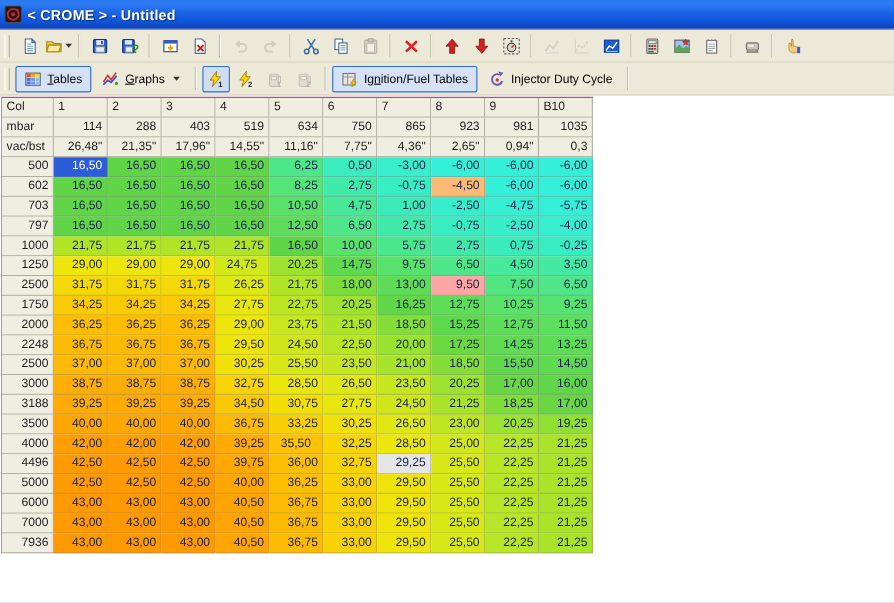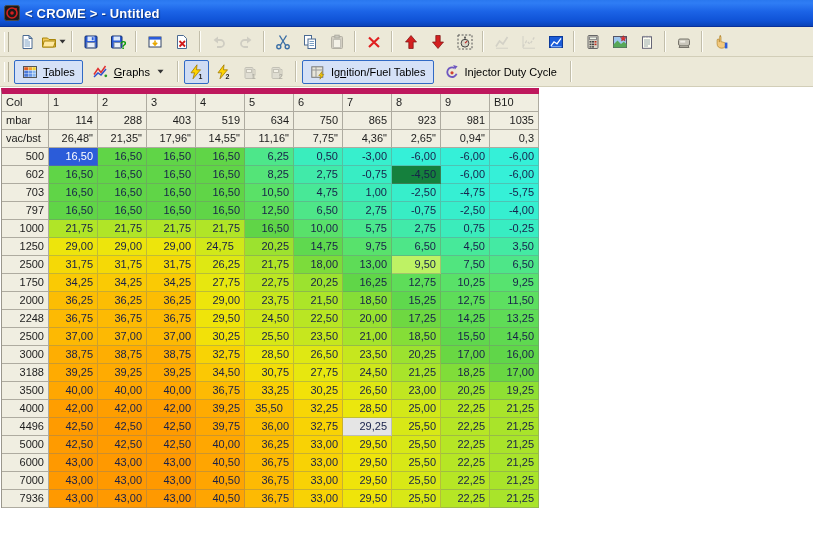--- a/index.html
+++ b/index.html
@@ -24,21 +24,21 @@
   .tbtn.pressed{background:#cfdcf3;border-color:#316ac5;}
   .tbtn.disabled{opacity:.40;filter:grayscale(.9);}
   .tb2btn{height:24px;display:flex;align-items:center;gap:5px;border:1px solid transparent;border-radius:2px;
     background:transparent;padding:0 7px;font-size:11px;font-family:"Liberation Sans",sans-serif;color:#000;margin:0 1px;box-sizing:border-box;}
   .tb2btn.pressed{background:#d5e1f7;border-color:#316ac5;}
   .caret{margin-left:2px;display:inline-flex;}
 
   
   .client{background:#fff;height:436px;position:relative;}
   .grid{position:absolute;left:1px;top:1px;display:grid;grid-template-columns:47px repeat(10,49px);
-    grid-auto-rows:18px;border-top:6px solid #be185d;border-left:1px solid #9a978c;font-size:11px;}
+    grid-auto-rows:18px;border-top:1px solid #be185d;border-left:1px solid #9a978c;font-size:11px;}
   .hcell{background:#f0eee1;color:#1c1c1c;border-right:1px solid #aeaba0;border-bottom:1px solid #aeaba0;
     padding:0 4px;line-height:17px;box-sizing:border-box;overflow:hidden;white-space:nowrap;}
   .hcell.left{text-align:left;} .hcell.right{text-align:right;}
   .dcell{color:#18204a;border-right:1px solid rgba(120,120,120,.38);border-bottom:1px solid rgba(120,120,120,.38);
     padding:0 4px;line-height:17px;text-align:right;box-sizing:border-box;white-space:nowrap;}
   .dcell.selected{color:#ffffff;}
   svg{display:block;}
 </style>
 </head>
 <body>
@@ -436,21 +436,21 @@
         <div class="dcell" style="background: rgb(53, 240, 216);">-6,00</div>
         <div class="dcell" style="background: rgb(53, 240, 216);">-6,00</div>
         <div class="hcell right">602</div>
         <div class="dcell" style="background: rgb(96, 213, 71);">16,50</div>
         <div class="dcell" style="background: rgb(96, 213, 71);">16,50</div>
         <div class="dcell" style="background: rgb(96, 213, 71);">16,50</div>
         <div class="dcell" style="background: rgb(96, 213, 71);">16,50</div>
         <div class="dcell" style="background: rgb(84, 228, 120);">8,25</div>
         <div class="dcell" style="background: rgb(65, 234, 169);">2,75</div>
         <div class="dcell" style="background: rgb(56, 237, 196);">-0,75</div>
-        <div class="dcell" style="background: #15803d;">-4,50</div>
+        <div class="dcell" style="background: #fdba74;">-4,50</div>
         <div class="dcell" style="background: rgb(53, 240, 216);">-6,00</div>
         <div class="dcell" style="background: rgb(53, 240, 216);">-6,00</div>
         <div class="hcell right">703</div>
         <div class="dcell" style="background: rgb(96, 213, 71);">16,50</div>
         <div class="dcell" style="background: rgb(96, 213, 71);">16,50</div>
         <div class="dcell" style="background: rgb(96, 213, 71);">16,50</div>
         <div class="dcell" style="background: rgb(96, 213, 71);">16,50</div>
         <div class="dcell" style="background: rgb(90, 225, 103);">10,50</div>
         <div class="dcell" style="background: rgb(72, 232, 151);">4,75</div>
         <div class="dcell" style="background: rgb(59, 236, 184);">1,00</div>
@@ -491,21 +491,21 @@
         <div class="dcell" style="background: rgb(71, 233, 154);">4,50</div>
         <div class="dcell" style="background: rgb(68, 234, 163);">3,50</div>
         <div class="hcell right">2500</div>
         <div class="dcell" style="background: rgb(245, 217, 6);">31,75</div>
         <div class="dcell" style="background: rgb(245, 217, 6);">31,75</div>
         <div class="dcell" style="background: rgb(245, 217, 6);">31,75</div>
         <div class="dcell" style="background: rgb(222, 232, 19);">26,25</div>
         <div class="dcell" style="background: rgb(176, 229, 39);">21,75</div>
         <div class="dcell" style="background: rgb(124, 220, 59);">18,00</div>
         <div class="dcell" style="background: rgb(94, 220, 87);">13,00</div>
-        <div class="dcell" style="background: #bef264;">9,50</div>
+        <div class="dcell" style="background: #fca5a5;">9,50</div>
         <div class="dcell" style="background: rgb(81, 229, 127);">7,50</div>
         <div class="dcell" style="background: rgb(78, 230, 136);">6,50</div>
         <div class="hcell right">1750</div>
         <div class="dcell" style="background: rgb(250, 202, 4);">34,25</div>
         <div class="dcell" style="background: rgb(250, 202, 4);">34,25</div>
         <div class="dcell" style="background: rgb(250, 202, 4);">34,25</div>
         <div class="dcell" style="background: rgb(231, 231, 15);">27,75</div>
         <div class="dcell" style="background: rgb(188, 230, 34);">22,75</div>
         <div class="dcell" style="background: rgb(156, 226, 47);">20,25</div>
         <div class="dcell" style="background: rgb(96, 214, 72);">16,25</div>

